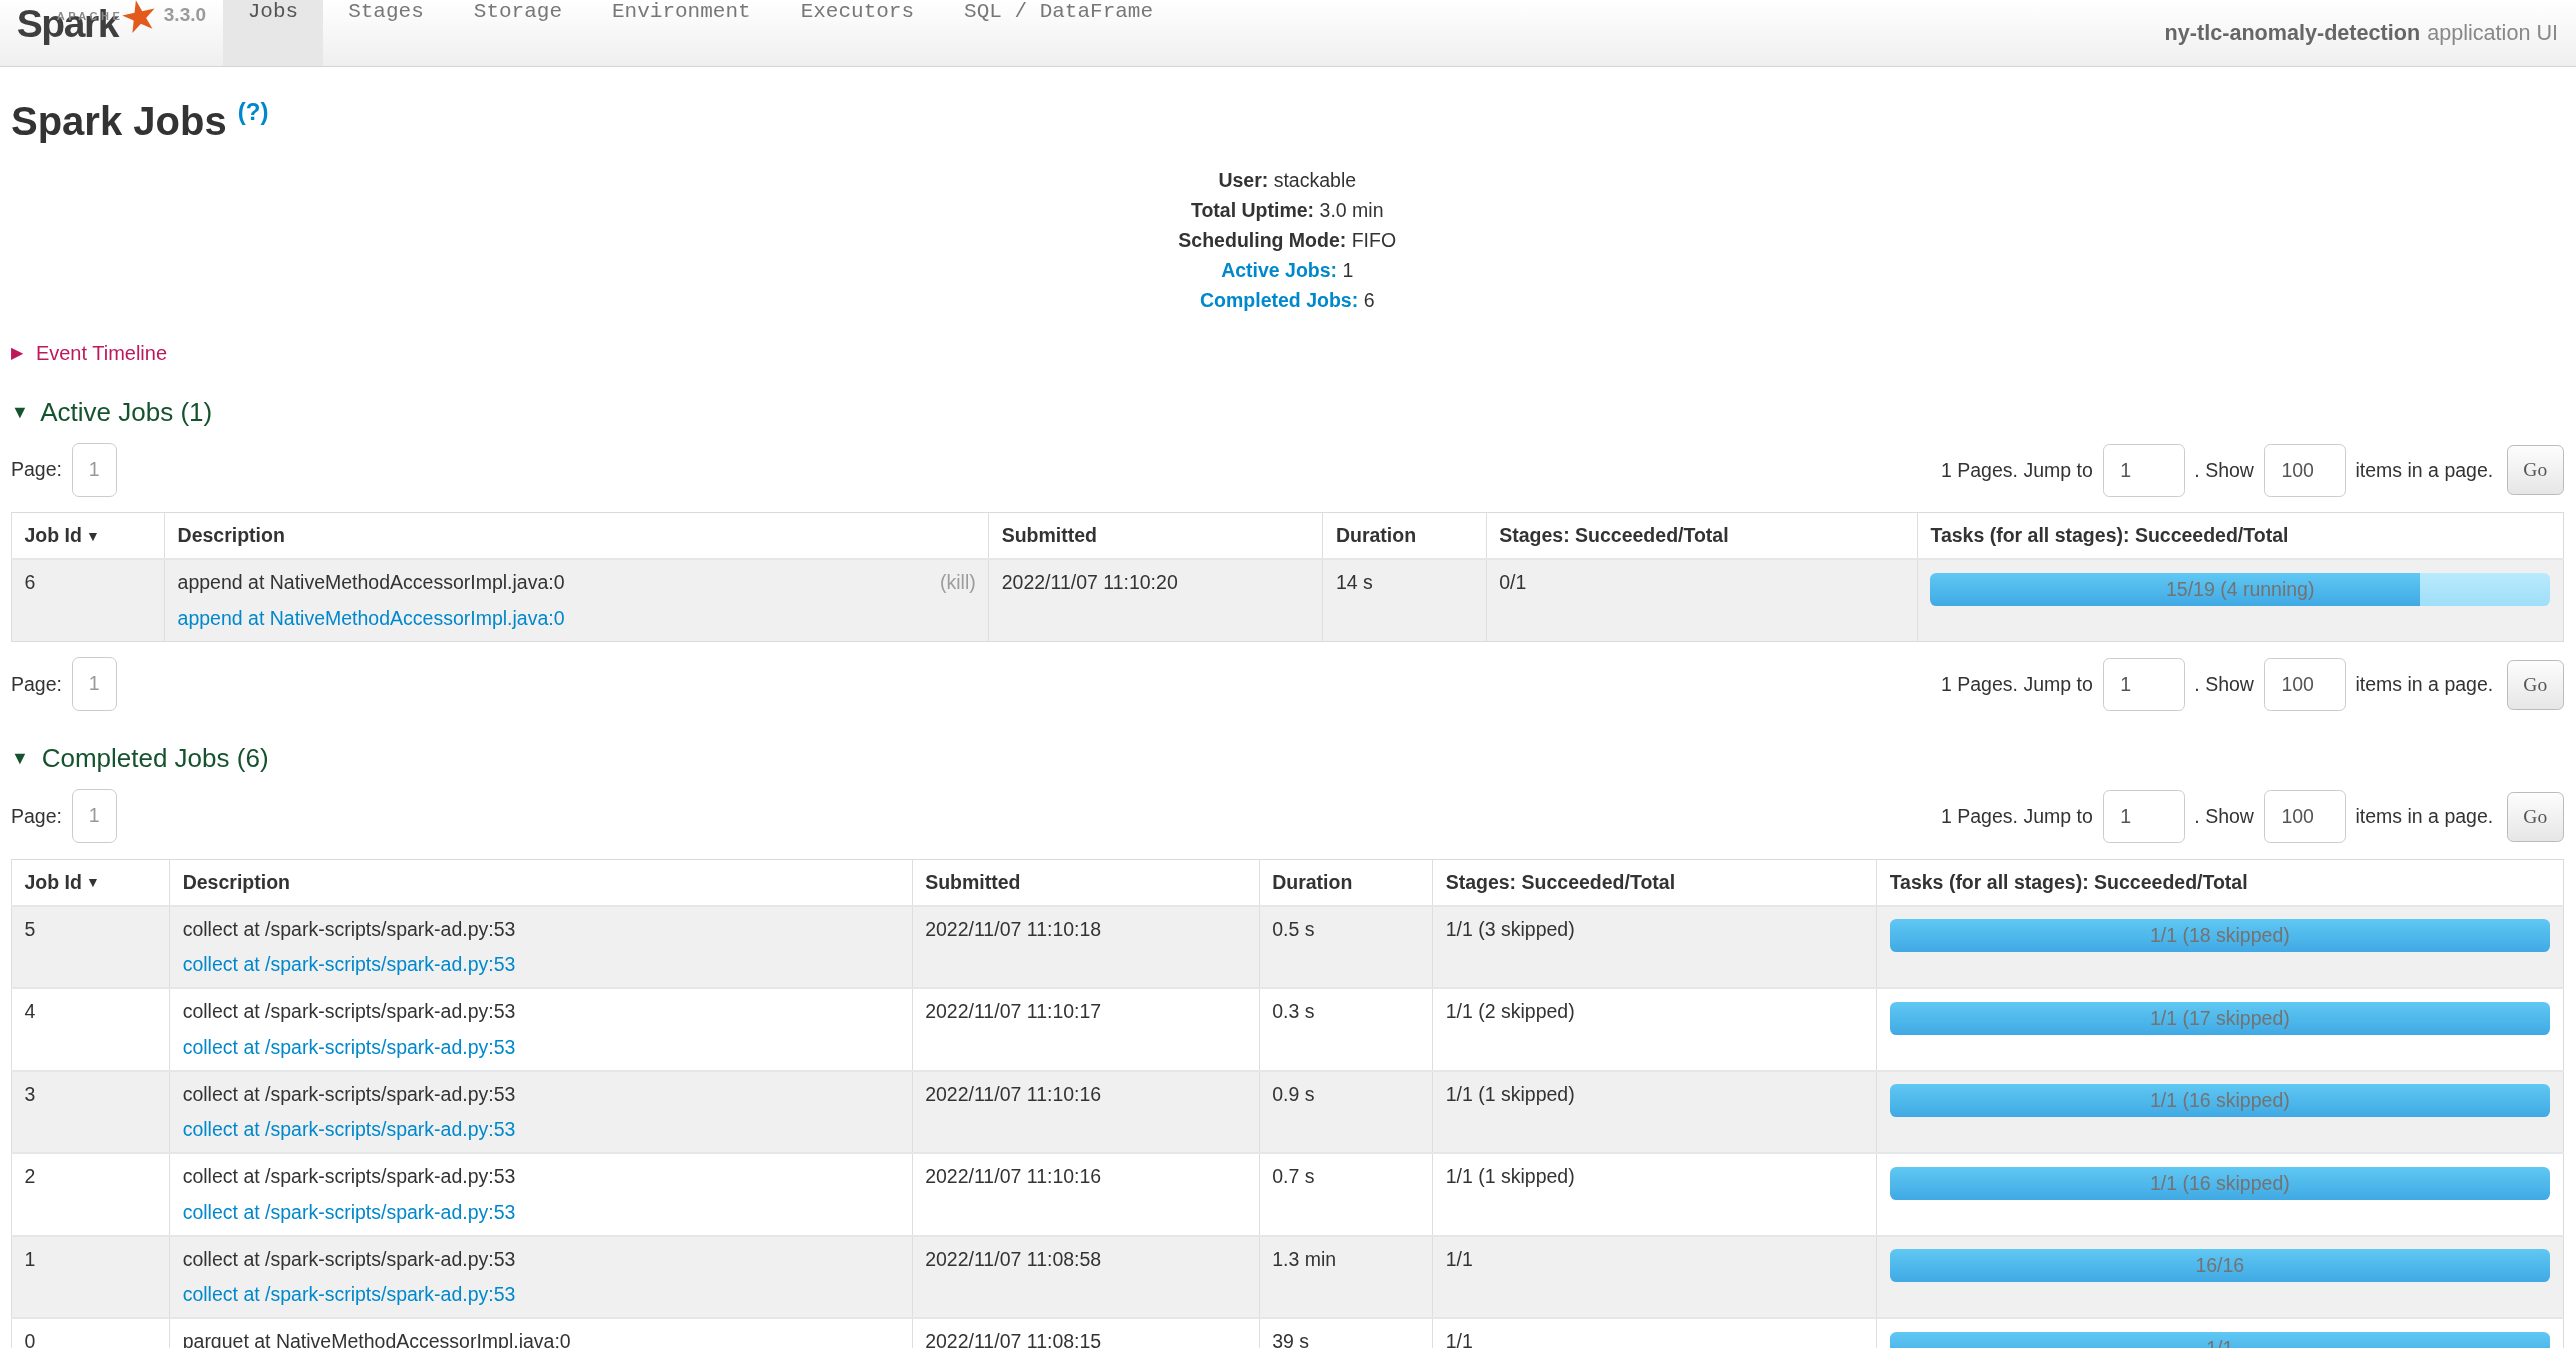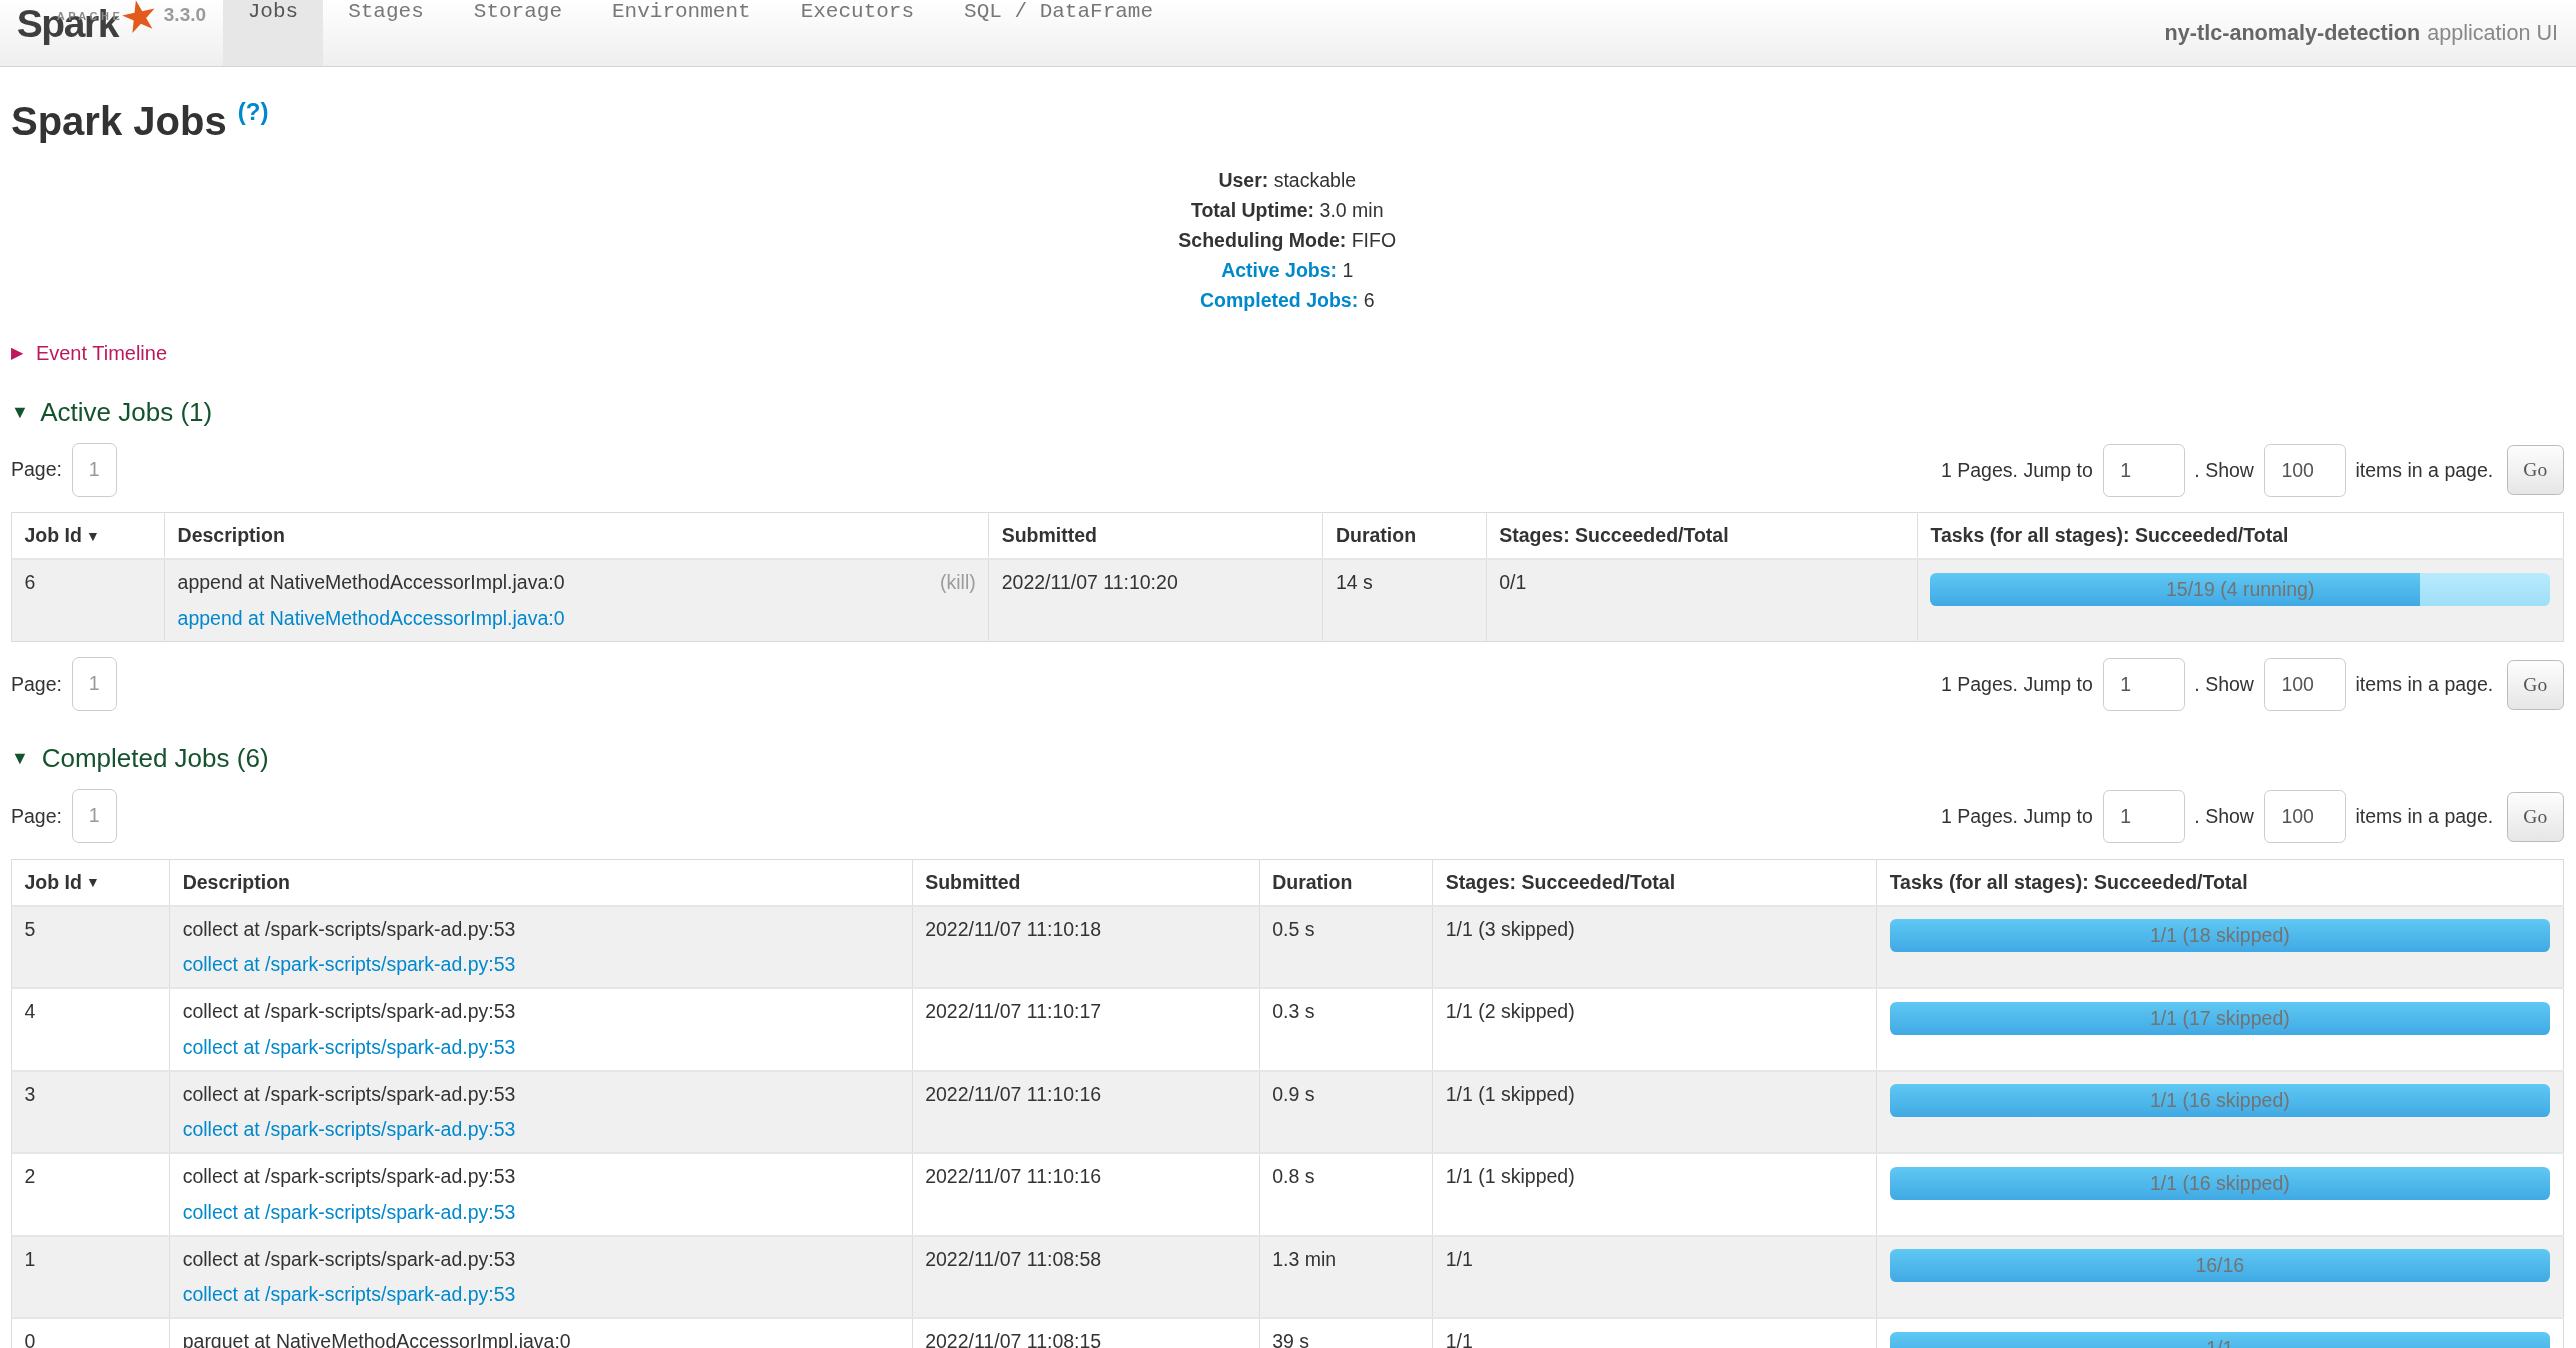--- a/index.html
+++ b/index.html
@@ -359,21 +359,21 @@
       </tr>
       <tr>
         <td>2</td>
         <td>
           <div class="desc-line1">
               <span>collect at /spark-scripts/spark-ad.py:53</span>
             </div>
           <div class="desc-line2"><a>collect at /spark-scripts/spark-ad.py:53</a></div>
         </td>
         <td>2022/11/07 11:10:16</td>
-        <td>0.8 s</td>
+        <td>0.7 s</td>
         <td>1/1 (1 skipped)</td>
         <td>
           <div class="progress">
             <div class="seg-done" style="width: 100%;"></div>
             <span class="progress-label">1/1 (16 skipped)</span>
           </div>
         </td>
       </tr>
       <tr class="striped">
         <td>1</td>

